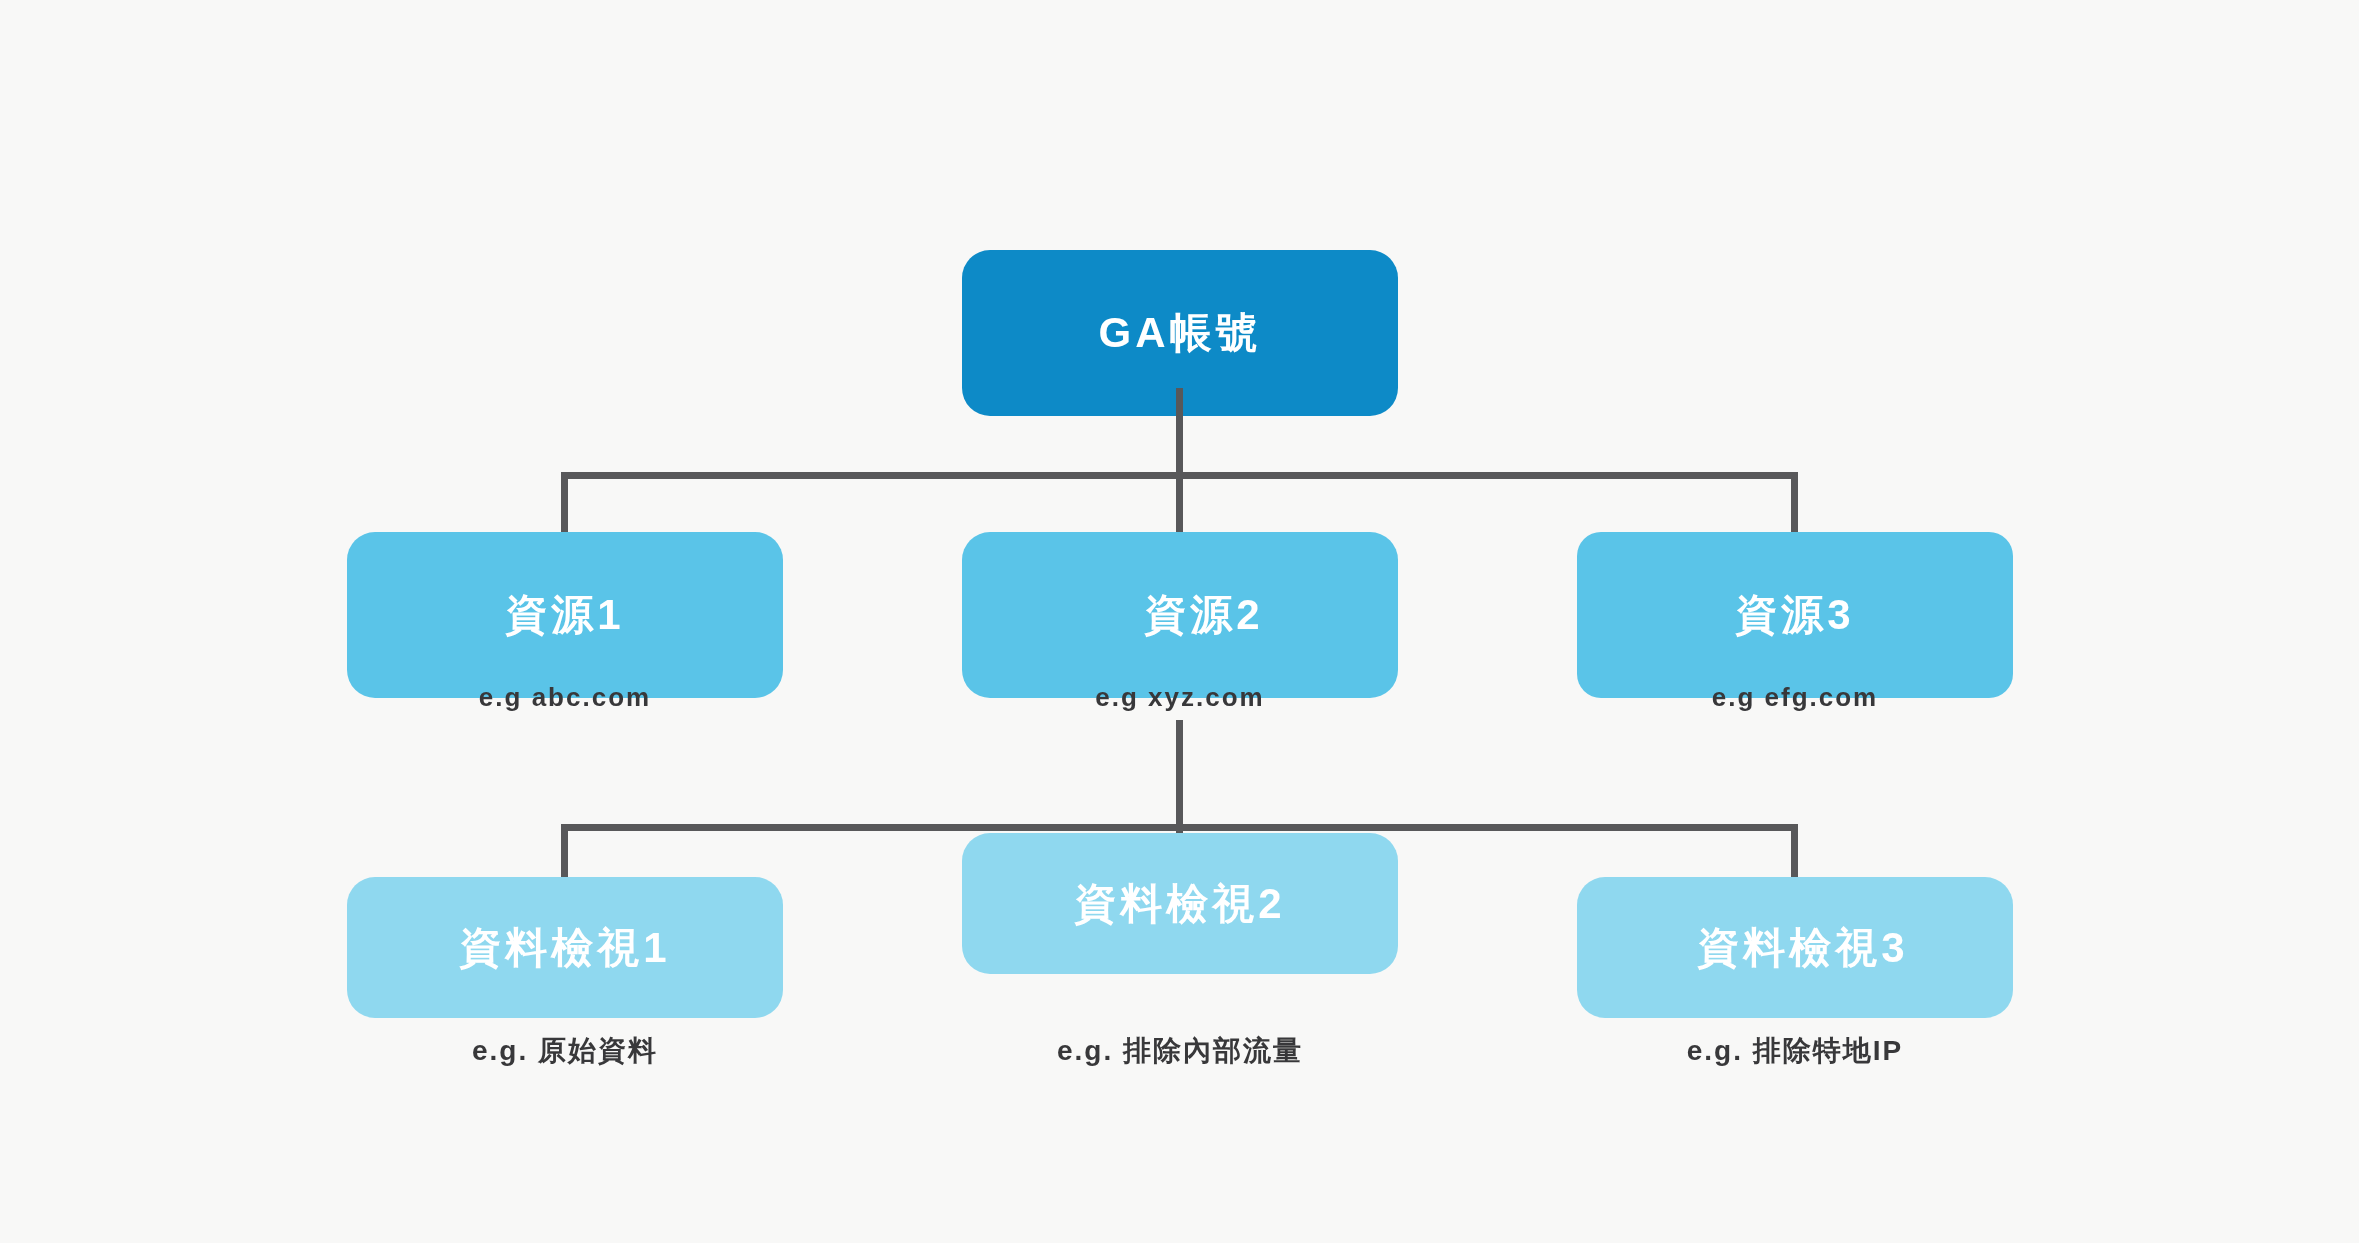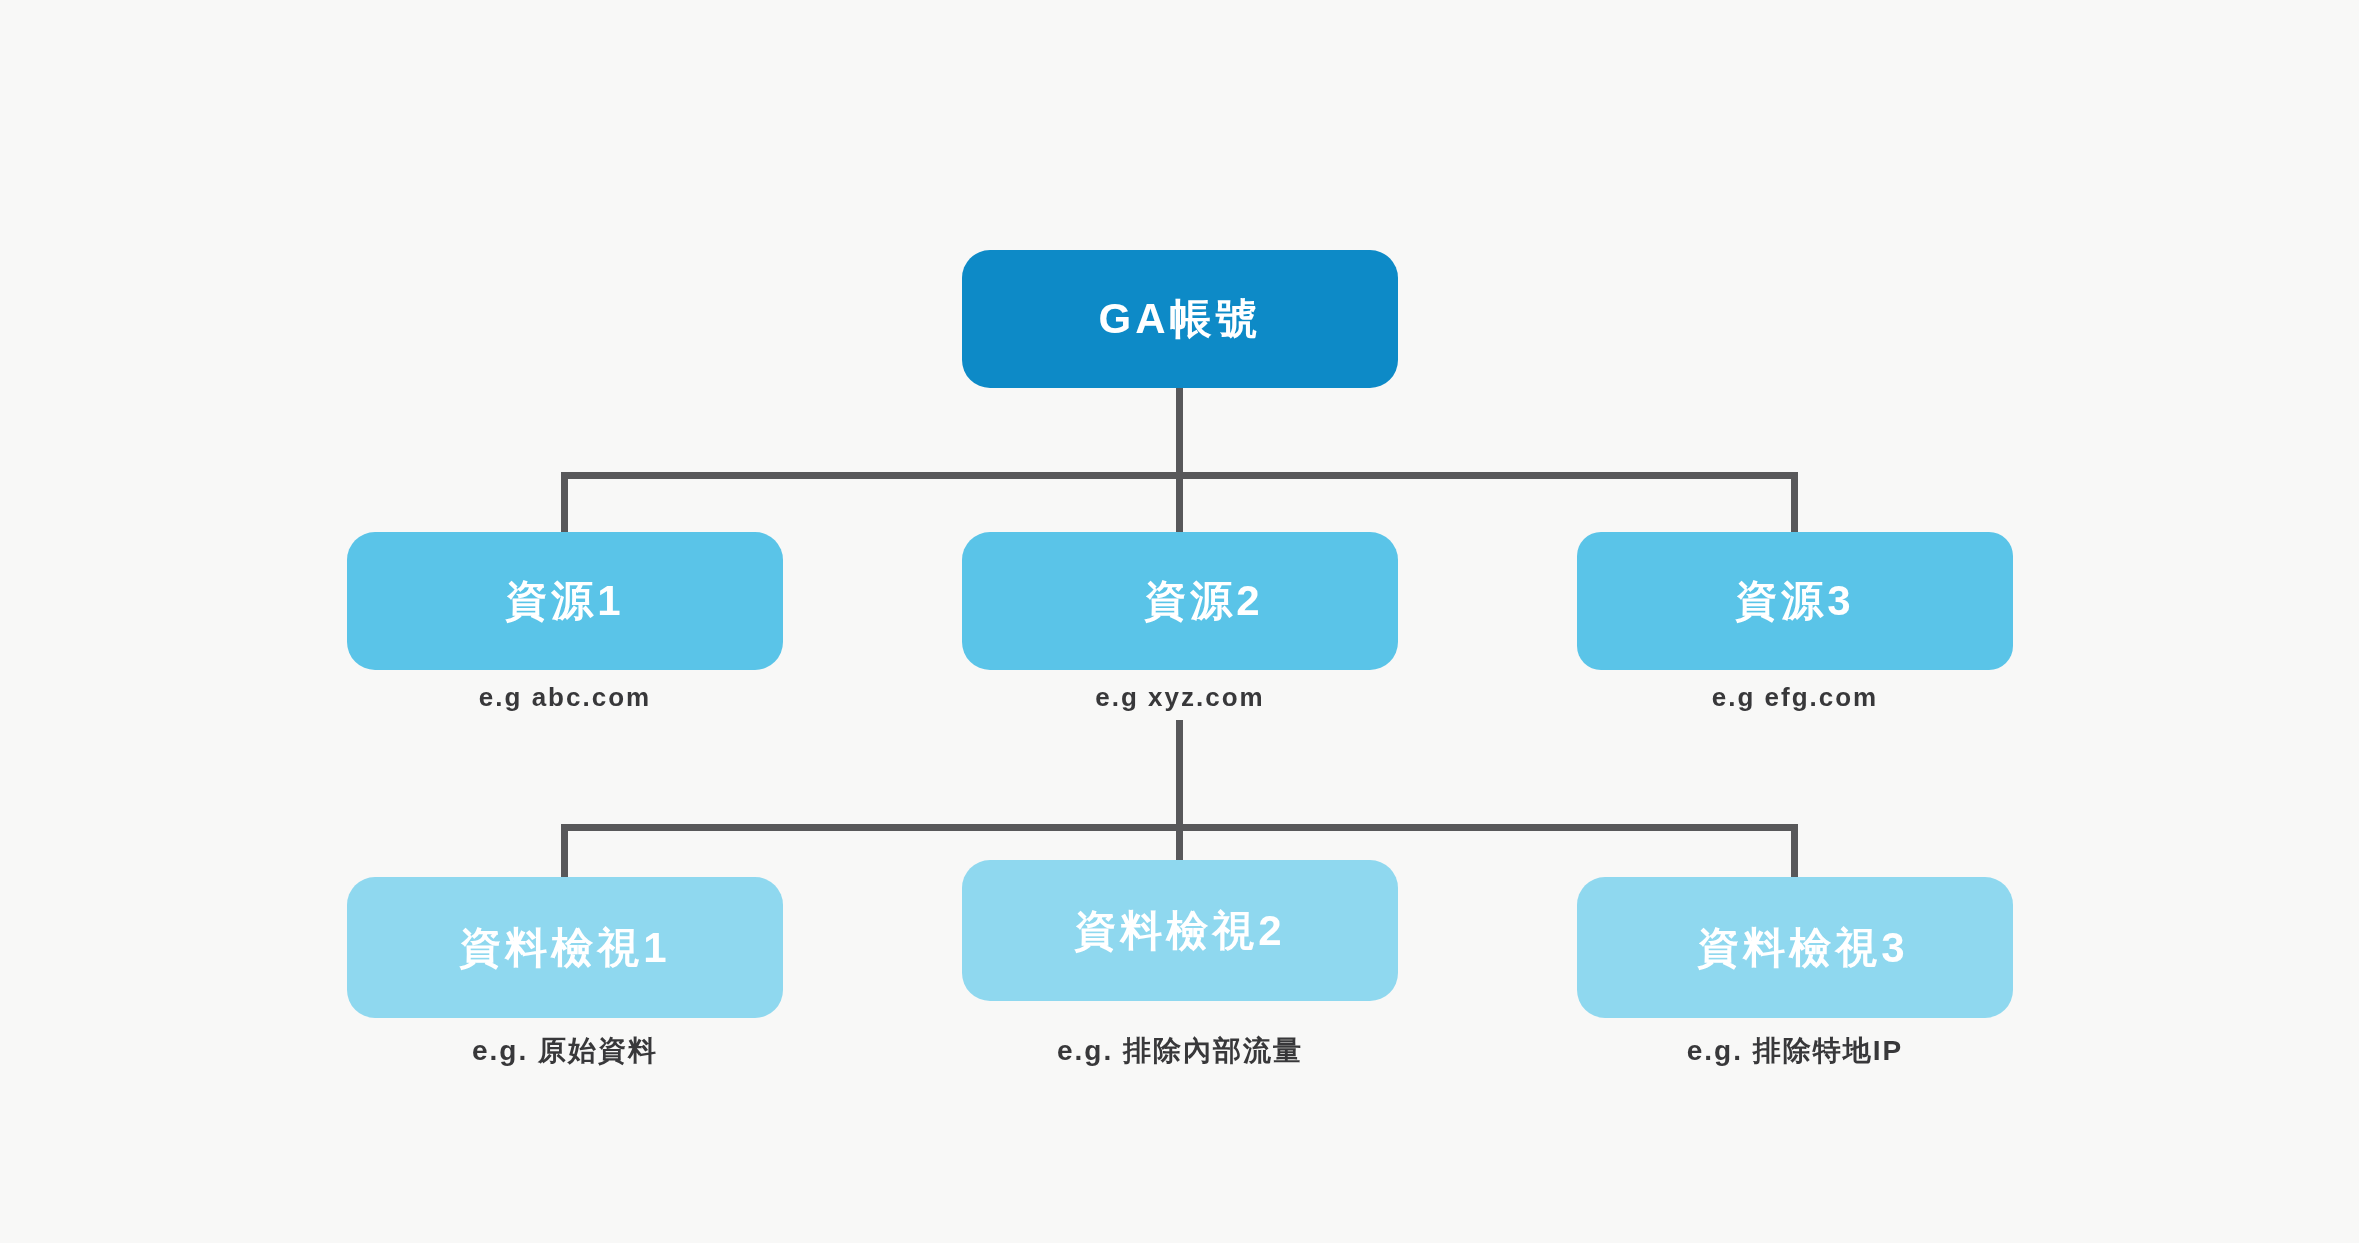--- a/index.html
+++ b/index.html
@@ -27,21 +27,21 @@
     text-align:center;
     font-size:52px;
     font-weight:bold;
     letter-spacing:6px;
     color:var(--color-text_dark);
   }
 
   .node{
     position:absolute;
     width:436px;
-    height:138px;
+    height:166px;
     border-radius:28px;
     display:flex;
     align-items:center;
     justify-content:center;
     color:var(--color-text_light);
     font-size:42px;
     font-weight:bold;
     letter-spacing:4px;
   }
   .node-account{background:var(--color-account);}
@@ -100,21 +100,21 @@
 
   <div class="line line-v" style="left:1176px;top:720px;height:108px;"></div>
   <div class="line line-h" style="left:561px;top:824px;width:1237px;"></div>
   <div class="line line-v" style="left:561px;top:824px;height:58px;"></div>
   <div class="line line-v" style="left:1176px;top:824px;height:58px;"></div>
   <div class="line line-v" style="left:1791px;top:824px;height:58px;"></div>
 
   <div class="node node-view col-1" style="top:877px;">
     <span>資料檢視1</span>
   </div>
-  <div class="node node-view col-2" style="top:860px;">
+  <div class="node node-view col-2" style="top:833px;">
     <span>資料檢視2</span>
   </div>
   <div class="node node-view col-3" style="top:877px;padding-left:16px;">
     <span>資料檢視3</span>
   </div>
 
   <div class="caption caption-view col-1">e.g. 原始資料</div>
   <div class="caption caption-view col-2">e.g. 排除內部流量</div>
   <div class="caption caption-view col-3">e.g. 排除特地IP</div>
 

